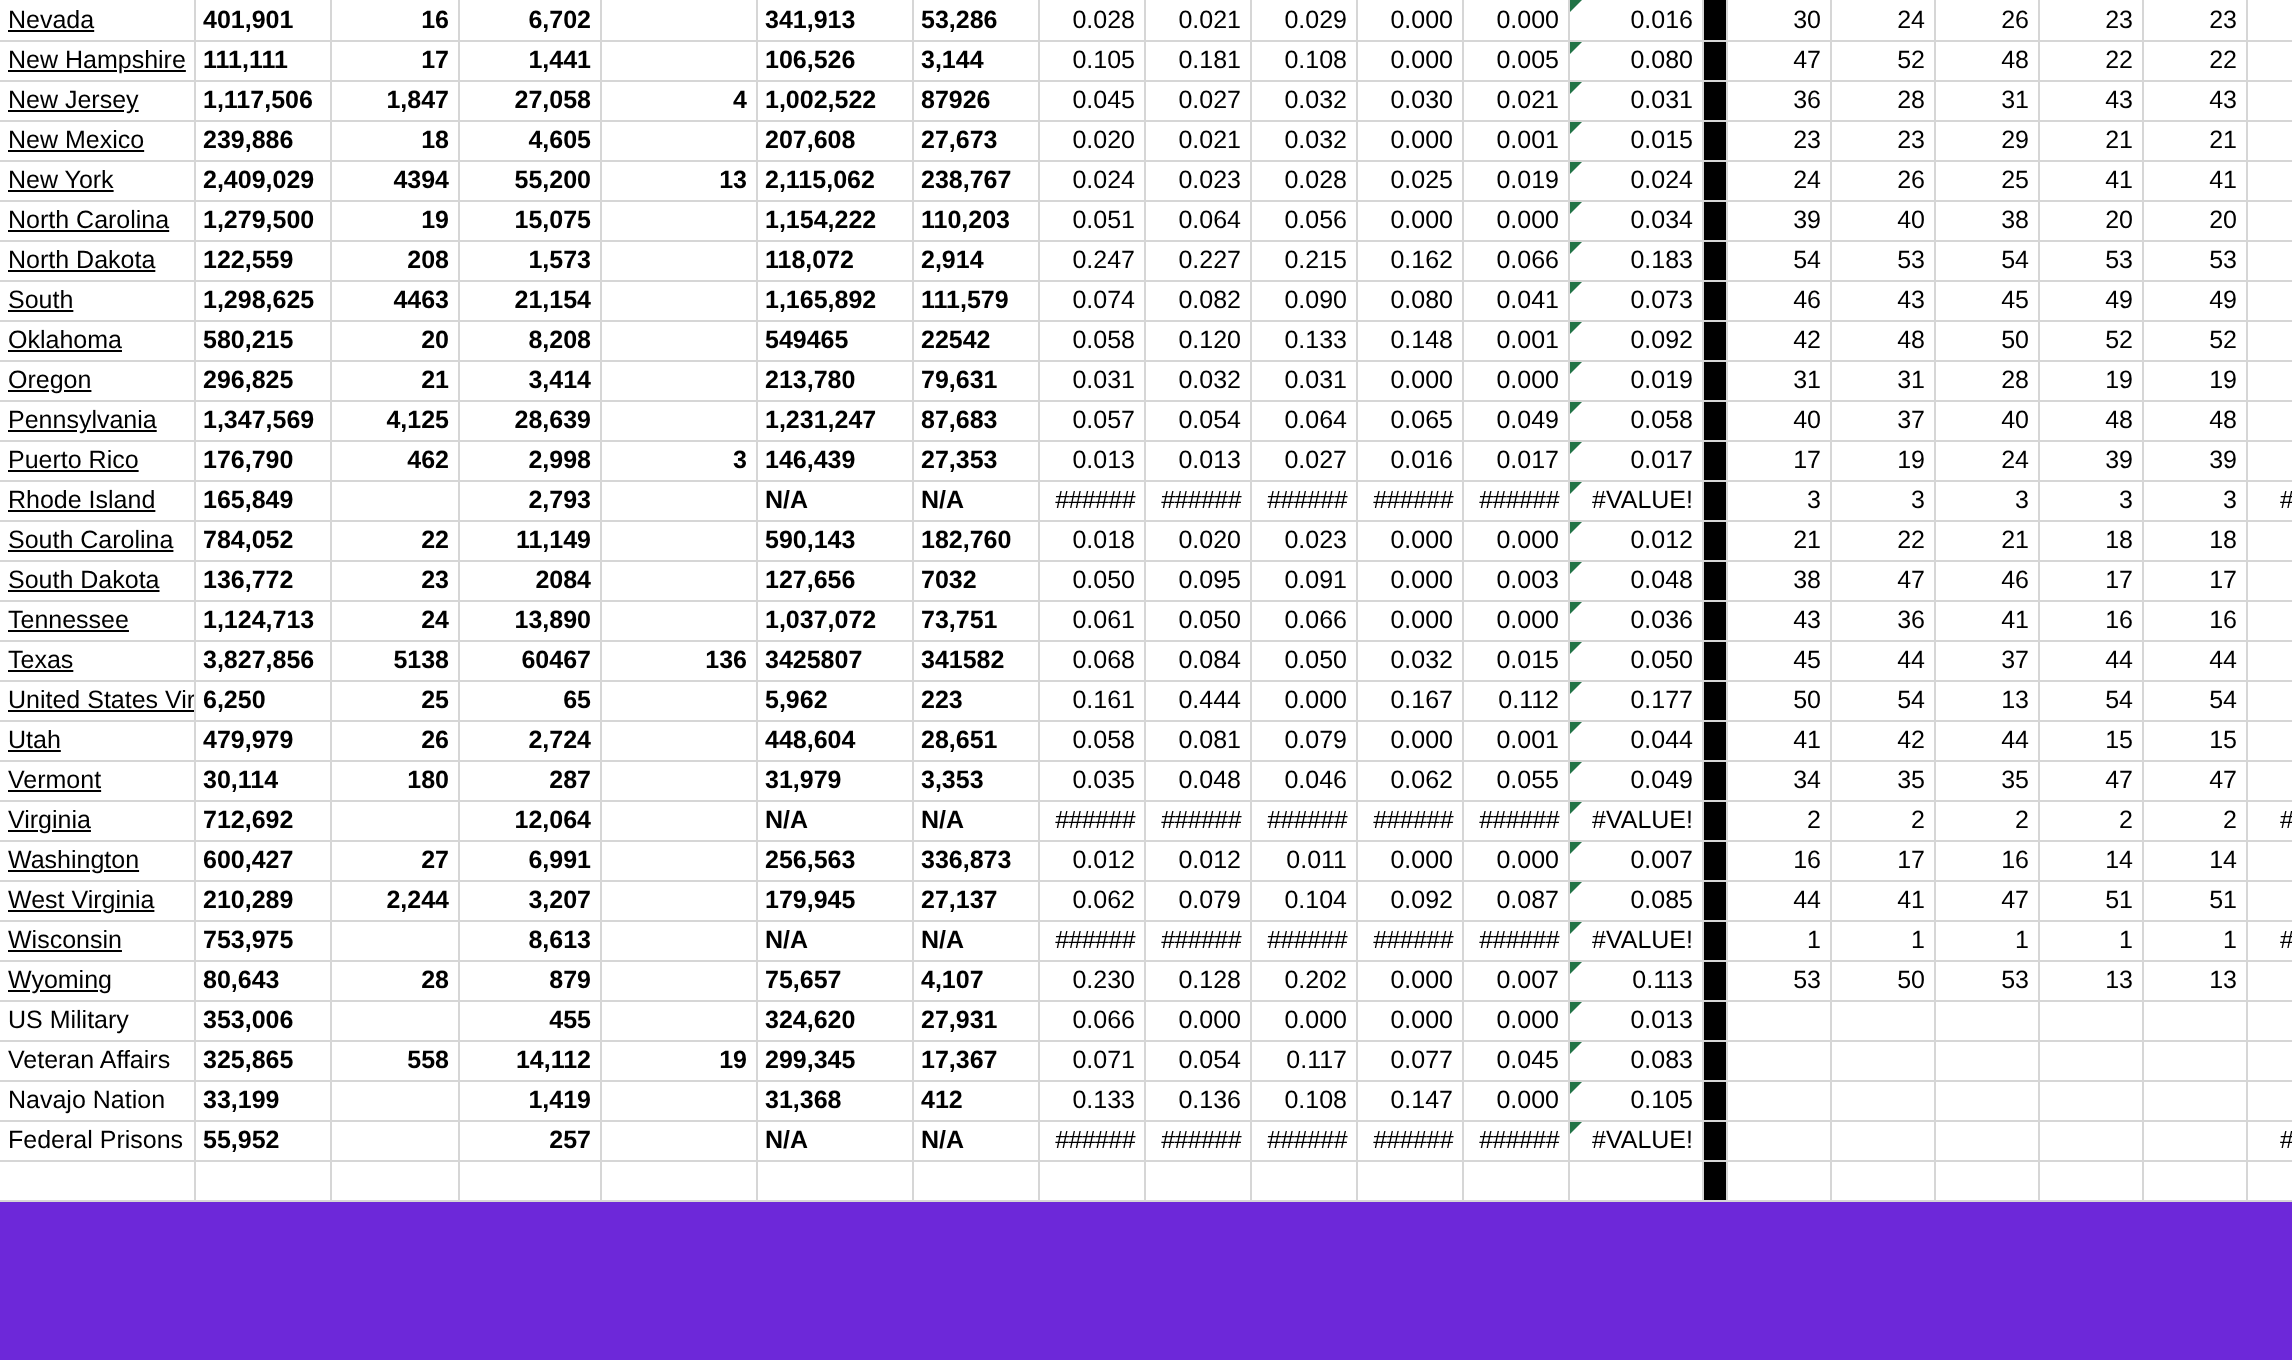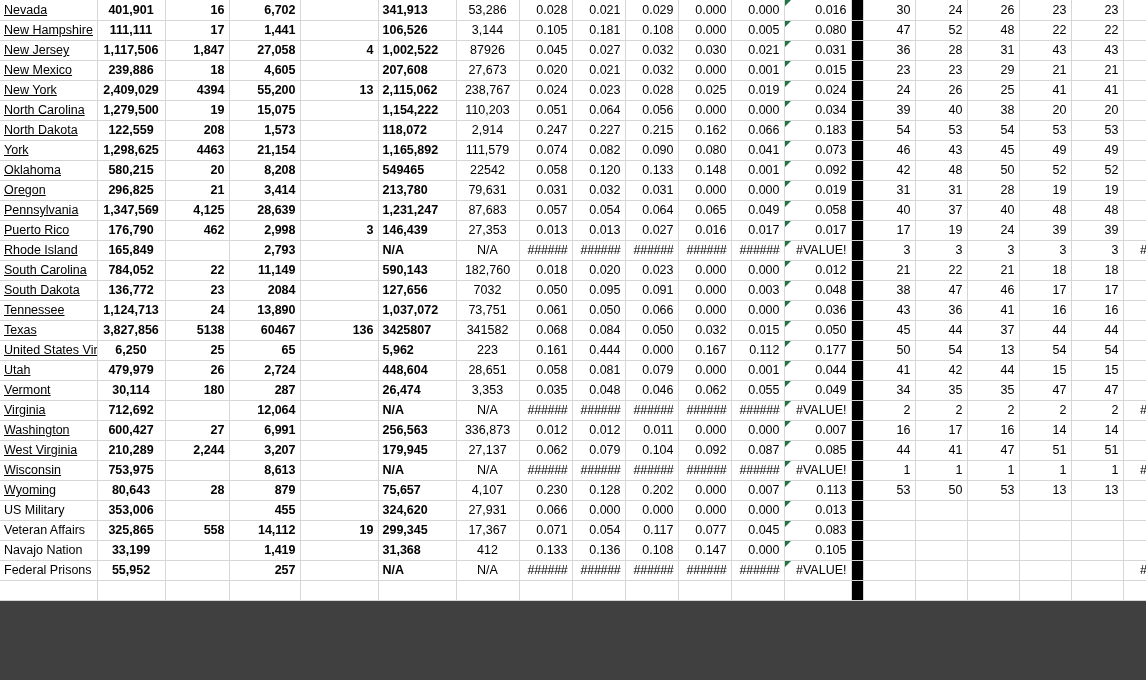--- a/index.html
+++ b/index.html
@@ -5,21 +5,21 @@
   html,body{margin:0;padding:0;background:#ffffff;}
   body{
     font-family:"Liberation Sans", sans-serif;
     -webkit-font-smoothing:antialiased;
   }
   #sheet{
     position:relative;
     width:1146px;
     height:680px;
     overflow:hidden;
-    background:#404040;
+    background:#6d28d9;
   }
   table.grid{
     border-collapse:collapse;
     table-layout:fixed;
     width:1146px;
     font-size:12.5px;
     color:#000000;
   }
   table.grid td{
     border-right:1px solid #d6d6d6;
@@ -28,26 +28,26 @@
     overflow:hidden;
     white-space:nowrap;
     vertical-align:middle;
     background:#ffffff;
     position:relative;
     height:20px;
     box-sizing:border-box;
   }
   
   .c-name{ width:97px; text-align:left; white-space:normal; line-height:18px; }
-  .c-cases{ width:68px; text-align:center; font-weight:bold; }
+  .c-cases{ width:68px; text-align:left; font-weight:bold; }
   .c-b{ width:64px; text-align:right; font-weight:bold; }
   .c-c{ width:71px; text-align:right; font-weight:bold;margin-top:12px; }
   .c-d{ width:78px; text-align:right; font-weight:bold; }
   .c-e{ width:78px; text-align:left; font-weight:bold; }
-  .c-f{ width:63px; text-align:center; font-weight:normal;margin-top:16px; }
+  .c-f{ width:63px; text-align:left; font-weight:bold;margin-top:16px; }
   .c-r{ width:53px; text-align:right; }
   .c-tot{ width:67px; text-align:right; }
   .c-sep{ width:12px; background:#000000 !important; border-right:0; border-bottom:0; padding:0; }
   .c-k{ width:52px; text-align:right; }
   .c-last{ width:72px; text-align:right; border-right:0; }
 
   .shade{ background:#dbeaf1; }
   .link{ text-decoration:underline; text-underline-offset:1px; }
   .plain{ text-decoration:none; }
   .hash{ letter-spacing:-0.3px; }
@@ -239,21 +239,21 @@
           <td class="c-tot cmtL">0.183</td>
           <td class="c-sep"></td>
           <td class="c-k">54</td>
           <td class="c-k">53</td>
           <td class="c-k">54</td>
           <td class="c-k">53</td>
           <td class="c-k">53</td>
           <td class="c-last">0.36</td>
         </tr>
         <tr>
-          <td class="c-name"><span class="link">York</span></td>
+          <td class="c-name"><span class="link">South</span></td>
           <td class="c-cases">1,298,625</td>
           <td class="c-b">4463</td>
           <td class="c-c">21,154</td>
           <td class="c-d"></td>
           <td class="c-e">1,165,892</td>
           <td class="c-f">111,579</td>
           <td class="c-r">0.074</td>
           <td class="c-r">0.082</td>
           <td class="c-r">0.090</td>
           <td class="c-r">0.080</td>
@@ -508,21 +508,21 @@
           <td class="c-k">15</td>
           <td class="c-k">15</td>
           <td class="c-last">0.02</td>
         </tr>
         <tr>
           <td class="c-name"><span class="link">Vermont</span></td>
           <td class="c-cases">30,114</td>
           <td class="c-b">180</td>
           <td class="c-c">287</td>
           <td class="c-d"></td>
-          <td class="c-e">26,474</td>
+          <td class="c-e">31,979</td>
           <td class="c-f">3,353</td>
           <td class="c-r">0.035</td>
           <td class="c-r">0.048</td>
           <td class="c-r">0.046</td>
           <td class="c-r">0.062</td>
           <td class="c-r">0.055</td>
           <td class="c-tot cmtL">0.049</td>
           <td class="c-sep"></td>
           <td class="c-k">34</td>
           <td class="c-k">35</td>

